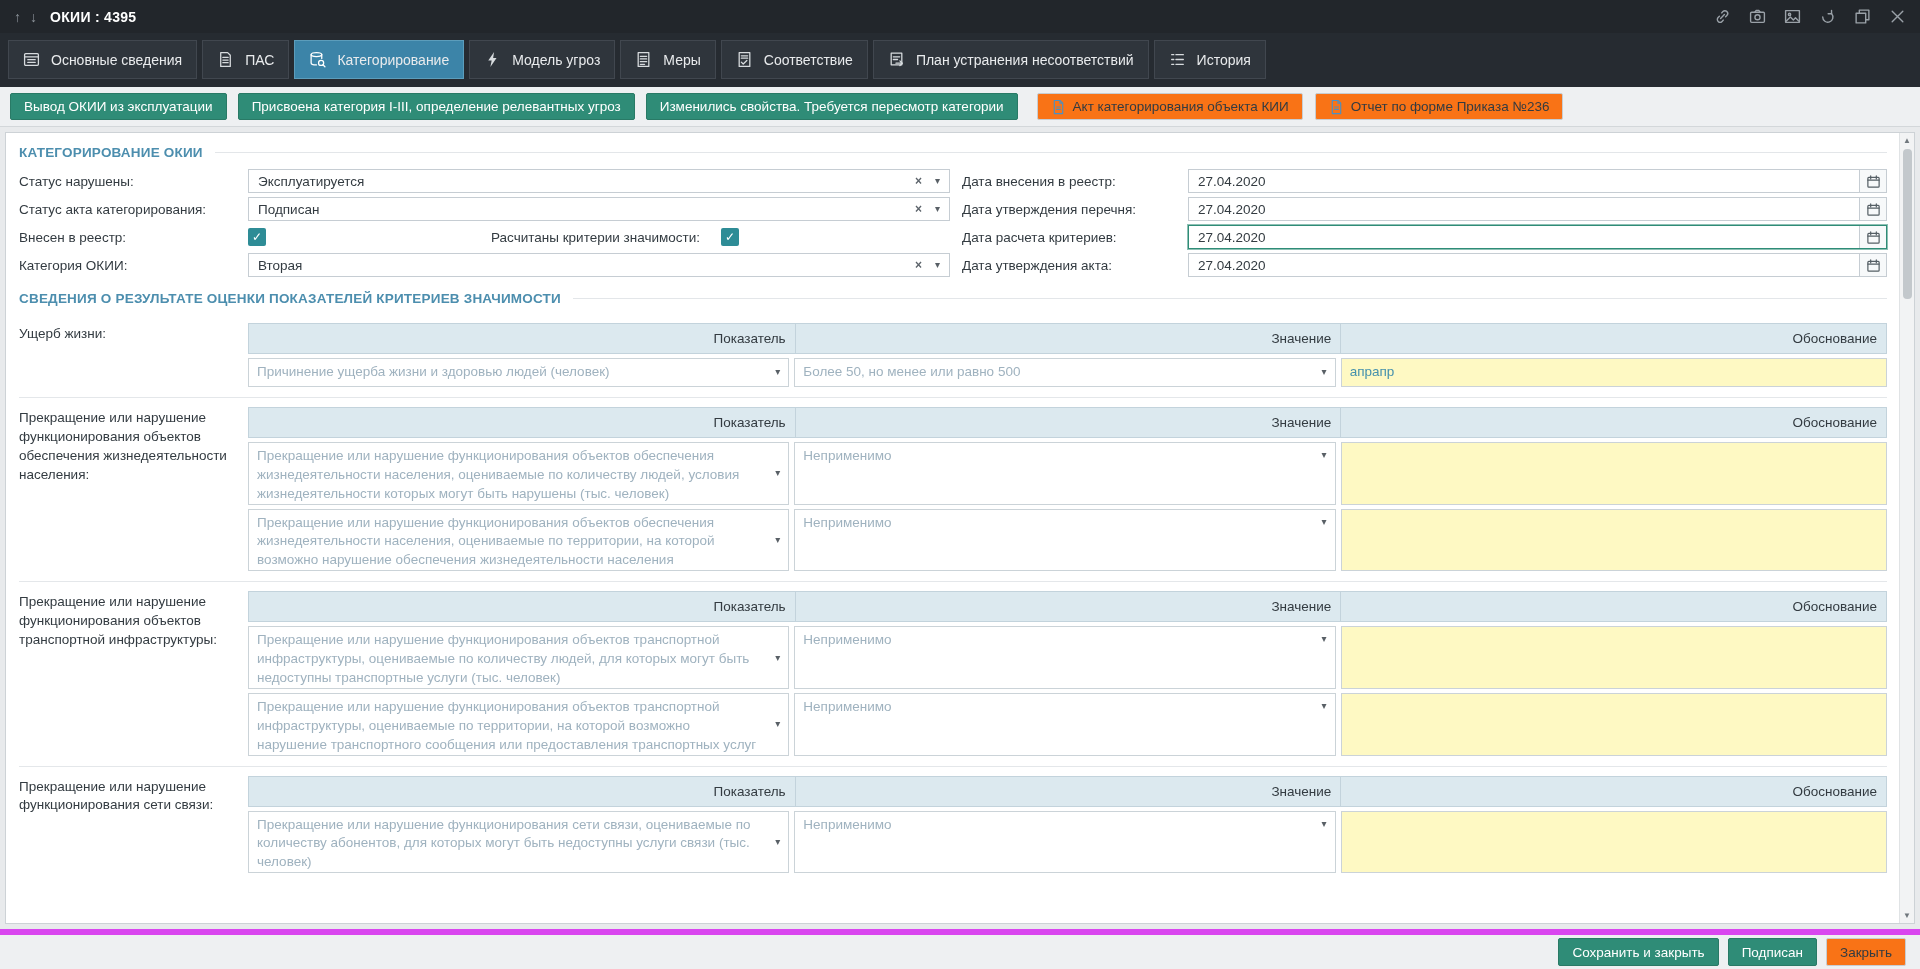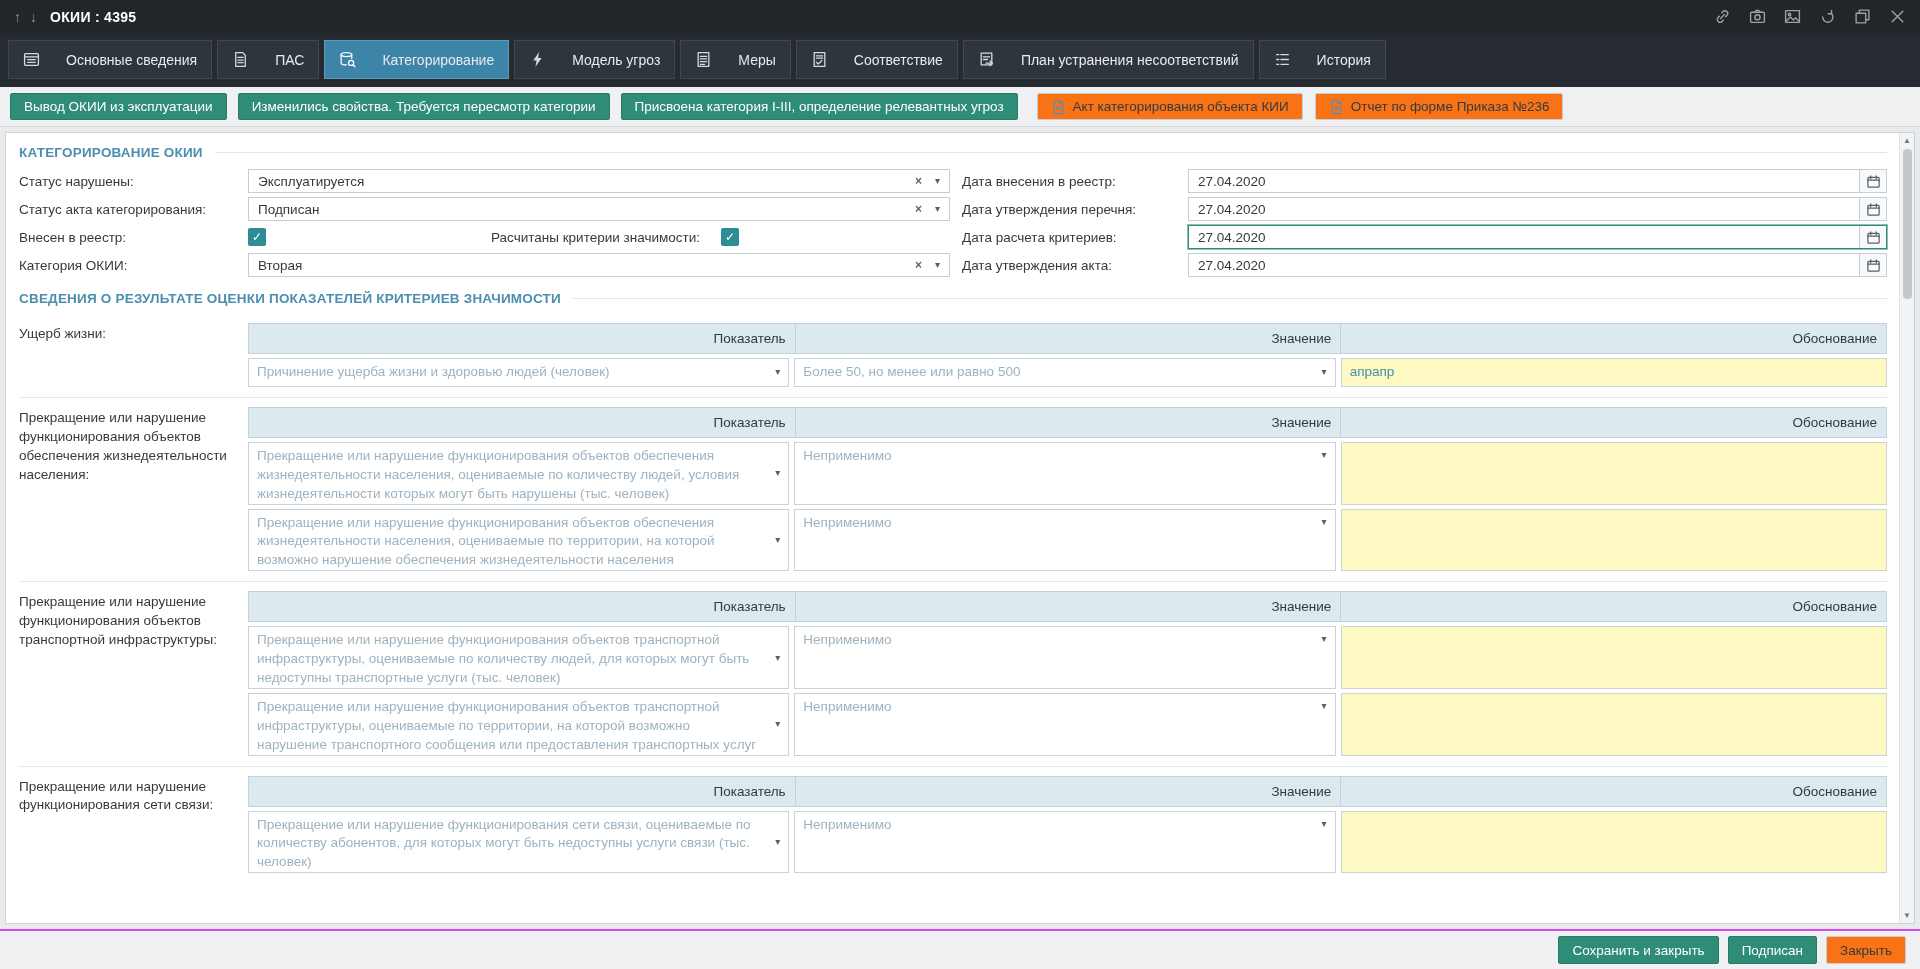--- a/index.html
+++ b/index.html
@@ -21,21 +21,21 @@
   }
   .nav-arrow { color: #8d949b; font-size: 14px; margin-right: 9px; cursor: pointer; }
   .win-title { font-weight: bold; font-size: 14px; letter-spacing: .3px; margin-left: 4px; }
   .titlebar-icons { margin-left: auto; display: flex; align-items: center; gap: 18px; }
   .tb-icon { width: 17px; height: 17px; color: #9aa1a8; cursor: pointer; display: inline-flex; }
   .tb-icon svg { width: 17px; height: 17px; stroke: currentColor; fill: none; stroke-width: 1.3; stroke-linecap: round; stroke-linejoin: round; }
 
   
   .tabbar { background: #262b31; display: flex; gap: 5px; padding: 7px 8px 8px 8px; flex: 0 0 auto; }
   .tab {
-    display: flex; align-items: center; gap: 26px;
+    display: flex; align-items: center; gap: 11px;
     background: #2f353c; border: 1px solid #41474f; color: #e9ebed;
     height: 39px; padding: 0 14px; font-size: 14px; cursor: pointer; white-space: nowrap;
   }
   .tab .tab-icon { display: inline-flex; color: #d7dbde; }
   .tab .tab-icon svg { width: 17px; height: 17px; stroke: currentColor; fill: none; stroke-width: 1.2; stroke-linecap: round; stroke-linejoin: round; }
   .tab.active { background: #3c84a8; border-color: #5c9dbb; }
   .tab.active .tab-icon { color: #ffffff; }
 
   
   .toolbar {
@@ -141,21 +141,21 @@
     background: #f2f3f4; border-left: 1px solid #e0e3e5;
     display: flex; flex-direction: column; align-items: center;
   }
   .sb-arrow { height: 15px; font-size: 8px; color: #70777d; display: flex; align-items: center; justify-content: center; cursor: pointer; flex: 0 0 auto; }
   .sb-thumb { width: 9px; height: 150px; background: #c3c8cc; border-radius: 4px; margin-top: 1px; cursor: pointer; flex: 0 0 auto; }
   .sb-spacer { flex: 1; }
 
   
   .footer {
     height: 40px; flex: 0 0 auto;
-    background: #eef0f2; border-top: 2px solid #d946ef;
+    background: #eef0f2; border-top: 6px solid #d946ef;
     display: flex; align-items: center; justify-content: flex-end; gap: 9px; padding: 0 14px;
   }
   .footer .btn { height: 28px; }
 </style>
 </head>
 <body>
 
 <div class="app">
 
   <div class="titlebar">
@@ -280,24 +280,24 @@
         </span>
       <span>История</span>
     </div>
   </div>
 
   <div class="toolbar">
     <div class="btn btn-teal">
       <span>Вывод ОКИИ из эксплуатации</span>
     </div>
     <div class="btn btn-teal">
+      <span>Присвоена категория I-III, определение релевантных угроз</span>
+    </div>
+    <div class="btn btn-teal">
       <span>Изменились свойства. Требуется пересмотр категории</span>
-    </div>
-    <div class="btn btn-teal">
-      <span>Присвоена категория I-III, определение релевантных угроз</span>
     </div>
     <div class="report-buttons">
       <div class="btn btn-light">
         <span class="doc-icon">
             <svg viewBox="0 0 16 17">
               <path d="M3.5 1.5h6l3 3v11h-9z"></path>
               <path d="M9.5 1.5v3h3"></path>
               <path d="M5.5 8.5h5M5.5 11h5"></path>
             </svg>
           </span>

